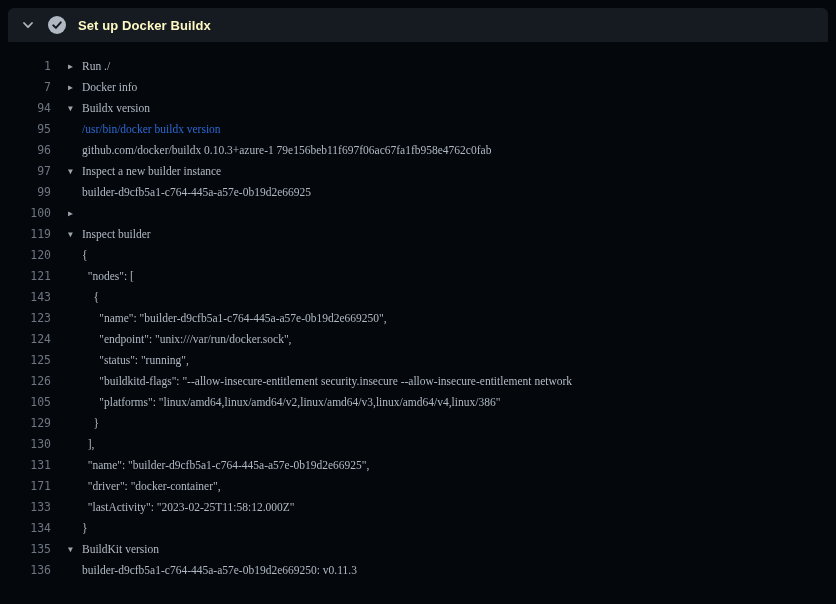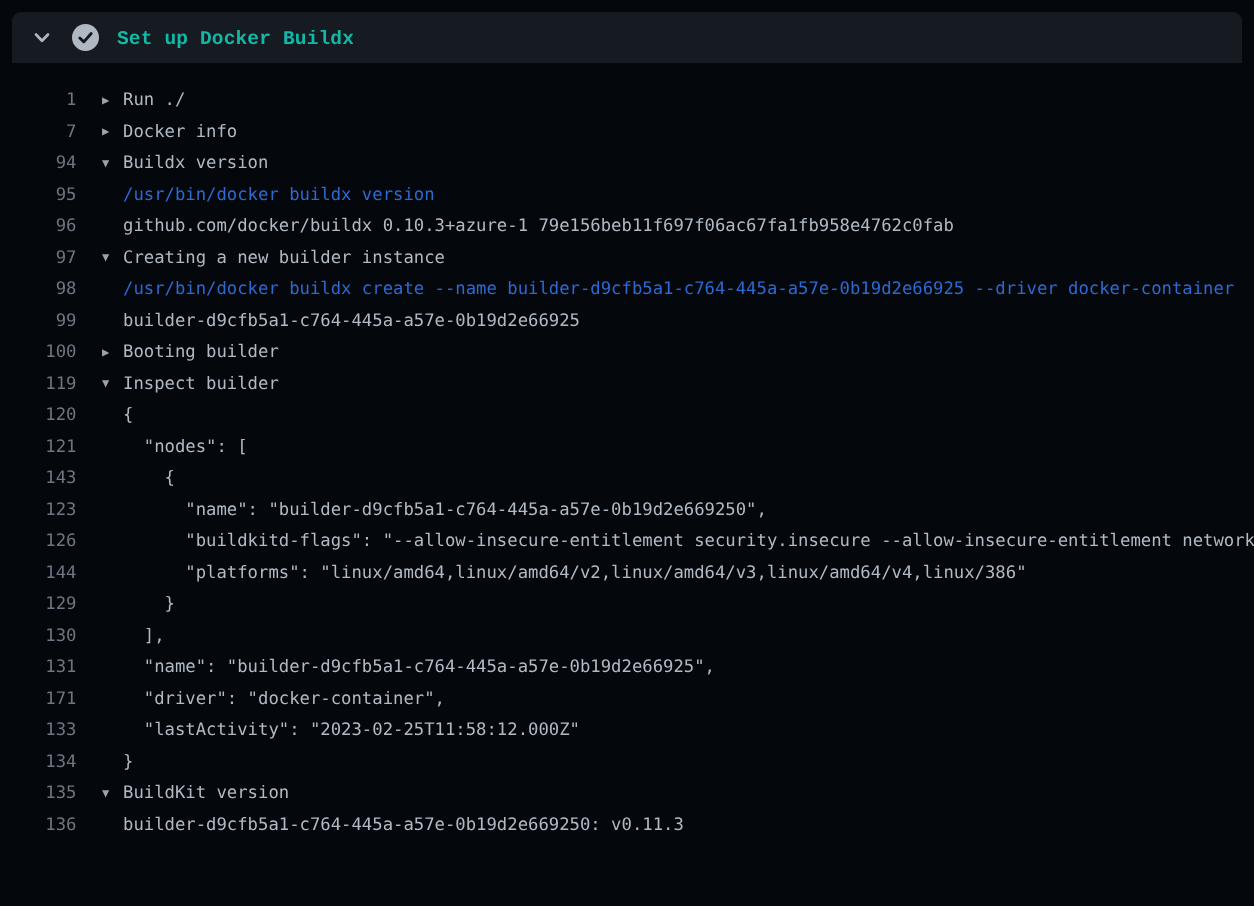--- a/index.html
+++ b/index.html
@@ -24,22 +24,22 @@
     display: flex; align-items: center; justify-content: center;
     flex: none;
   }
   .status {
     width: 18px; height: 18px;
     margin-left: 12px;
     flex: none;
   }
   .step-title {
     margin-left: 12px;
-    color: #14b8a6;
-    font-family: Liberation Mono, monospace;
+    color: #fef9c3;
+    font-family: Liberation Sans, sans-serif;
     font-size: 13px;
     font-weight: 600;
     letter-spacing: .1px;
   }
   .log {
     padding-top: 14px;
     background: #04070c;
   }
   .row {
     display: flex;
@@ -57,21 +57,21 @@
     cursor: pointer;
   }
   .arrow {
     flex: none;
     width: 14px;
     margin-left: 17px;
     color: #9aa4ae;
     font-size: 8px;
     text-align: left;
   }
-  .text { color: #b1bac4; }
+  .text { color: #b1bac4; font-family: Liberation Serif, serif; }
   .row.command .text { color: #2d69d2; }
   .row.group .text { color: #b1bac4; }
 </style>
 </head>
 <body>
 
 <div class="step-header">
   <span class="chev">
     <svg width="12" height="12" viewBox="0 0 12 12">
       <polyline points="2,4 6,8.2 10,4" fill="none" stroke="#aeb6bf" stroke-width="1.8" stroke-linecap="round" stroke-linejoin="round"></polyline>
@@ -86,31 +86,32 @@
   <span class="step-title">Set up Docker Buildx</span>
 </div>
 
 <div class="log">
   <div>
       <div class="row group"><span class="num">1</span><span class="arrow">▶</span><span class="text">Run ./</span></div>
       <div class="row group"><span class="num">7</span><span class="arrow">▶</span><span class="text">Docker info</span></div>
       <div class="row group"><span class="num">94</span><span class="arrow">▼</span><span class="text">Buildx version</span></div>
       <div class="row command"><span class="num">95</span><span class="arrow"></span><span class="text">/usr/bin/docker buildx version</span></div>
       <div class="row output"><span class="num">96</span><span class="arrow"></span><span class="text">github.com/docker/buildx 0.10.3+azure-1 79e156beb11f697f06ac67fa1fb958e4762c0fab</span></div>
-      <div class="row group"><span class="num">97</span><span class="arrow">▼</span><span class="text">Creating a new builder instance</span></div>
-      <div class="row command"><span class="num">98</span><span class="arrow"></span><span class="text">/usr/bin/docker buildx create --name builder-d9cfb5a1-c764-445a-a57e-0b19d2e66925 --driver docker-container</span></div>
+      <div class="row group"><span class="num">97</span><span class="arrow">▼</span><span class="text">Inspect a new builder instance</span></div>
       <div class="row output"><span class="num">99</span><span class="arrow"></span><span class="text">builder-d9cfb5a1-c764-445a-a57e-0b19d2e66925</span></div>
-      <div class="row group"><span class="num">100</span><span class="arrow">▶</span><span class="text">Booting builder</span></div>
+      <div class="row group"><span class="num">100</span><span class="arrow">▶</span></div>
       <div class="row group"><span class="num">119</span><span class="arrow">▼</span><span class="text">Inspect builder</span></div>
       <div class="row output"><span class="num">120</span><span class="arrow"></span><span class="text">{</span></div>
       <div class="row output"><span class="num">121</span><span class="arrow"></span><span class="text">  "nodes": [</span></div>
       <div class="row output"><span class="num">143</span><span class="arrow"></span><span class="text">    {</span></div>
       <div class="row output"><span class="num">123</span><span class="arrow"></span><span class="text">      "name": "builder-d9cfb5a1-c764-445a-a57e-0b19d2e669250",</span></div>
+      <div class="row output"><span class="num">124</span><span class="arrow"></span><span class="text">      "endpoint": "unix:///var/run/docker.sock",</span></div>
+      <div class="row output"><span class="num">125</span><span class="arrow"></span><span class="text">      "status": "running",</span></div>
       <div class="row output"><span class="num">126</span><span class="arrow"></span><span class="text">      "buildkitd-flags": "--allow-insecure-entitlement security.insecure --allow-insecure-entitlement network</span></div>
-      <div class="row output"><span class="num">144</span><span class="arrow"></span><span class="text">      "platforms": "linux/amd64,linux/amd64/v2,linux/amd64/v3,linux/amd64/v4,linux/386"</span></div>
+      <div class="row output"><span class="num">105</span><span class="arrow"></span><span class="text">      "platforms": "linux/amd64,linux/amd64/v2,linux/amd64/v3,linux/amd64/v4,linux/386"</span></div>
       <div class="row output"><span class="num">129</span><span class="arrow"></span><span class="text">    }</span></div>
       <div class="row output"><span class="num">130</span><span class="arrow"></span><span class="text">  ],</span></div>
       <div class="row output"><span class="num">131</span><span class="arrow"></span><span class="text">  "name": "builder-d9cfb5a1-c764-445a-a57e-0b19d2e66925",</span></div>
       <div class="row output"><span class="num">171</span><span class="arrow"></span><span class="text">  "driver": "docker-container",</span></div>
       <div class="row output"><span class="num">133</span><span class="arrow"></span><span class="text">  "lastActivity": "2023-02-25T11:58:12.000Z"</span></div>
       <div class="row output"><span class="num">134</span><span class="arrow"></span><span class="text">}</span></div>
       <div class="row group"><span class="num">135</span><span class="arrow">▼</span><span class="text">BuildKit version</span></div>
       <div class="row output"><span class="num">136</span><span class="arrow"></span><span class="text">builder-d9cfb5a1-c764-445a-a57e-0b19d2e669250: v0.11.3</span></div>
     </div>
 </div>

